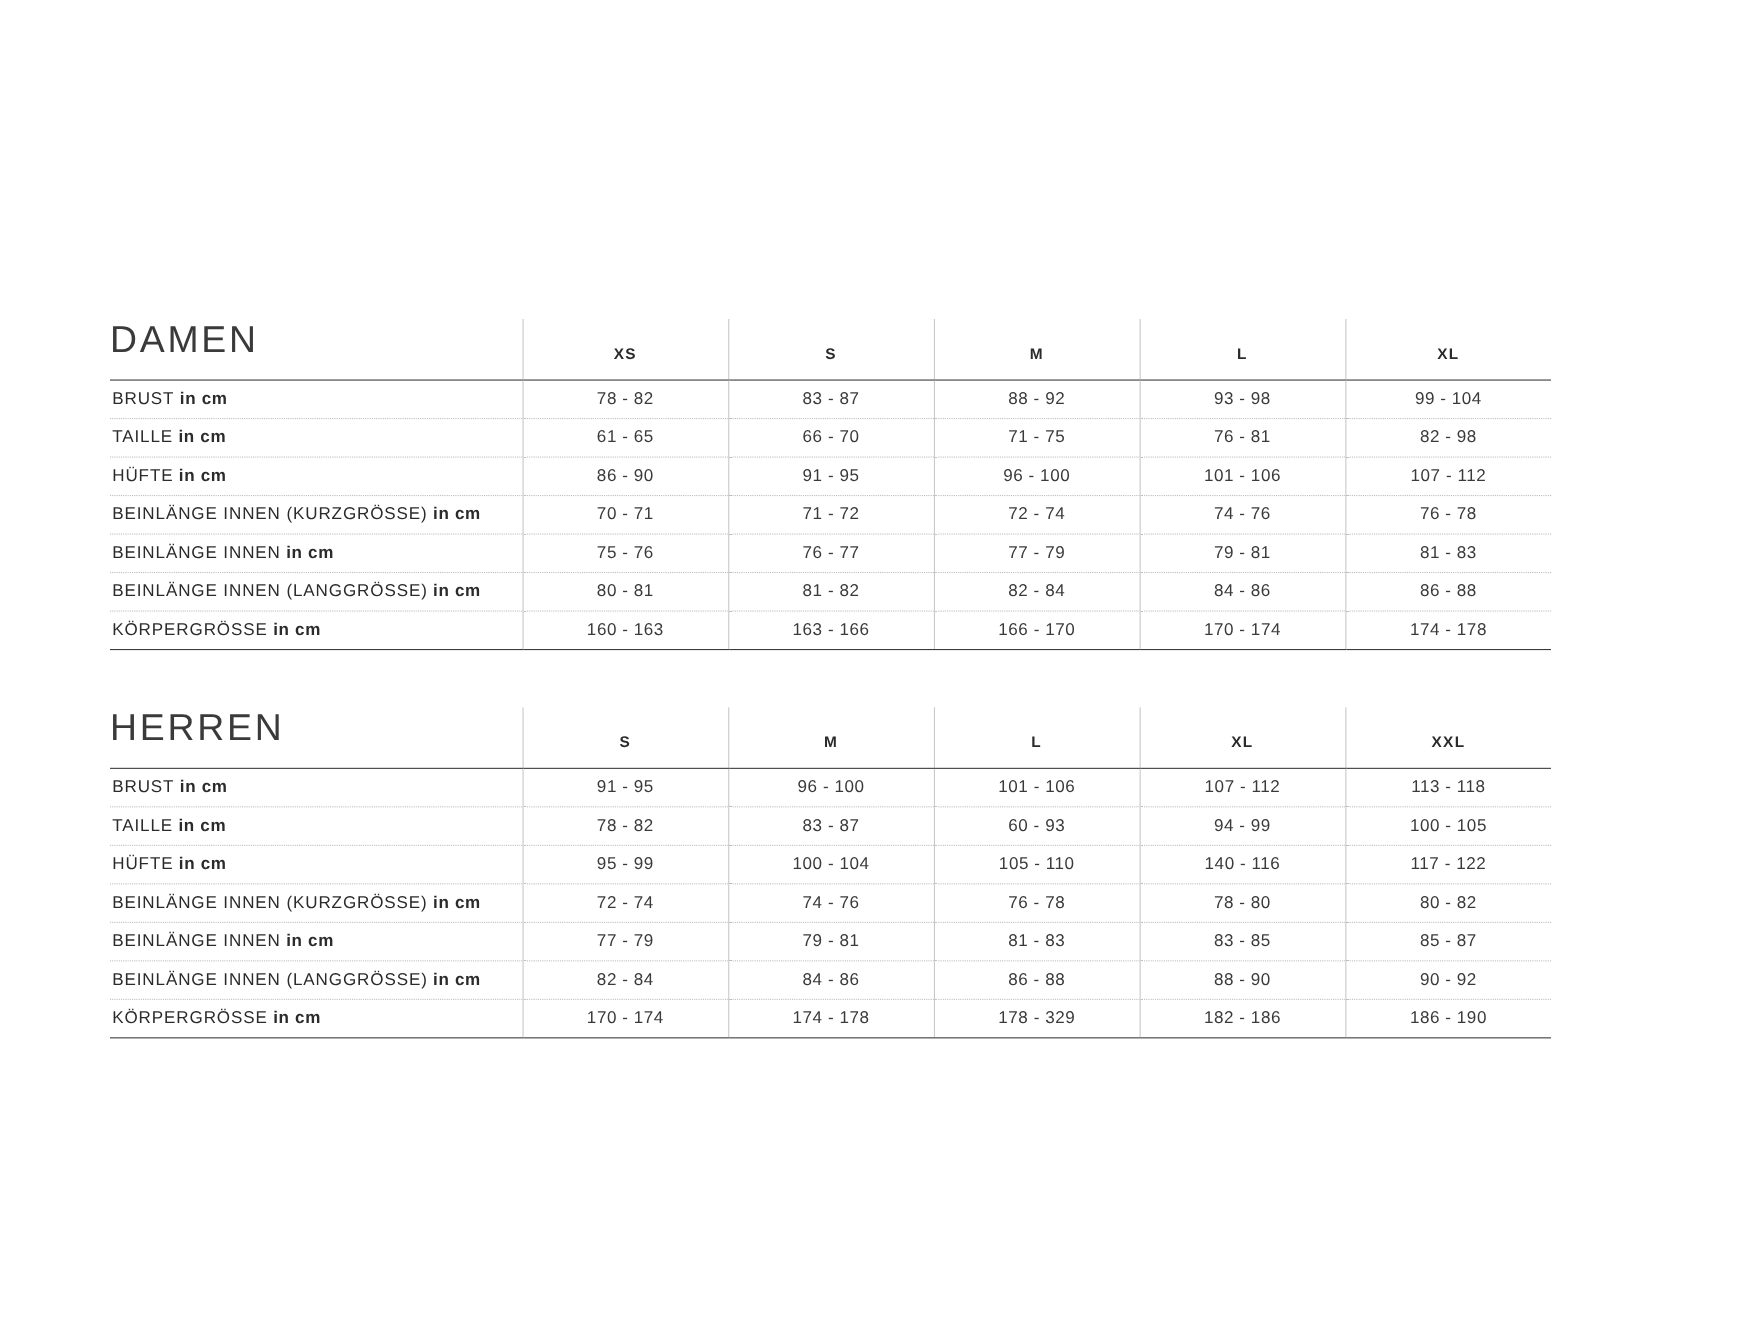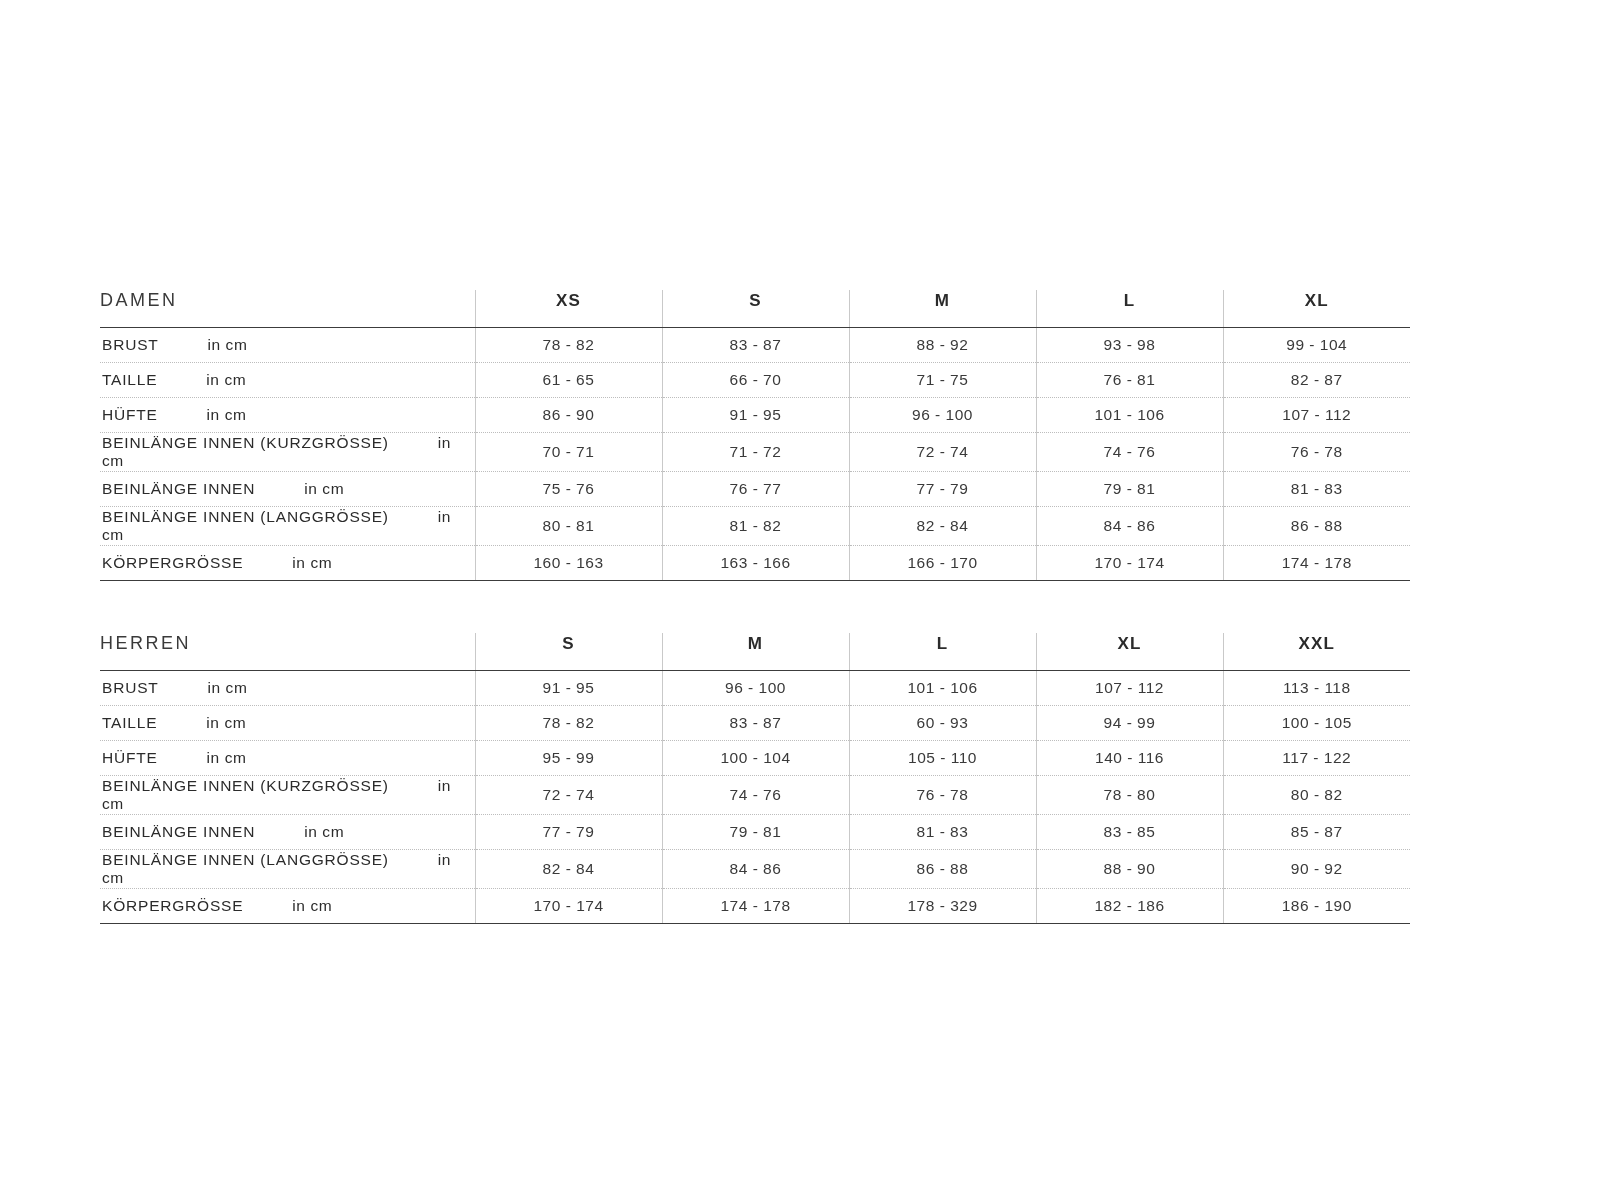--- a/index.html
+++ b/index.html
@@ -34,29 +34,29 @@
   col.size-col  { width: 187px; }
 
   
   tr.head-row th {
     padding: 0 0 16px 0;
     vertical-align: bottom;
     border-bottom: 1px solid #3c3c3c;
   }
   th.group-title {
     text-align: left;
-    font-size: 18px;
+    font-size: 34px;
     font-weight: 400;
     letter-spacing: 2.5px;
     color: #3a3a3a;
     padding-left: 2px;
   }
   th.size-head {
     text-align: center;
-    font-size: 17px;
+    font-size: 14px;
     font-weight: bold;
     letter-spacing: 1.2px;
     color: #2b2b2b;
     border-left: 1px solid #c9c9c9;
   }
   
   tbody tr td {
     border-bottom: 1px dotted #bdbdbd;
     height: 32px;
     font-size: 15.5px;
@@ -68,22 +68,21 @@
     text-align: left;
     padding-left: 2px;
     letter-spacing: 0.6px;
     color: #2b2b2b;
   }
   td.row-label .strong {
     font-weight: normal;
     letter-spacing: 0.8px;
   }
   td.row-label .light {
-    font-weight: 400;
-    margin-left: 44px;
+    font-weight: 700;
   }
   td.value {
     text-align: center;
     border-left: 1px solid #c9c9c9;
     color: #3a3a3a;
     letter-spacing: 0.5px;
   }
 </style>
 </head>
 <body>
@@ -117,21 +116,21 @@
         <td class="value">88 - 92</td>
         <td class="value">93 - 98</td>
         <td class="value">99 - 104</td>
       </tr>
       <tr>
         <td class="row-label"><span class="strong">TAILLE</span><span class="light"> in cm</span></td>
         <td class="value">61 - 65</td>
         <td class="value">66 - 70</td>
         <td class="value">71 - 75</td>
         <td class="value">76 - 81</td>
-        <td class="value">82 - 87</td>
+        <td class="value">82 - 98</td>
       </tr>
       <tr>
         <td class="row-label"><span class="strong">HÜFTE</span><span class="light"> in cm</span></td>
         <td class="value">86 - 90</td>
         <td class="value">91 - 95</td>
         <td class="value">96 - 100</td>
         <td class="value">101 - 106</td>
         <td class="value">107 - 112</td>
       </tr>
       <tr>

